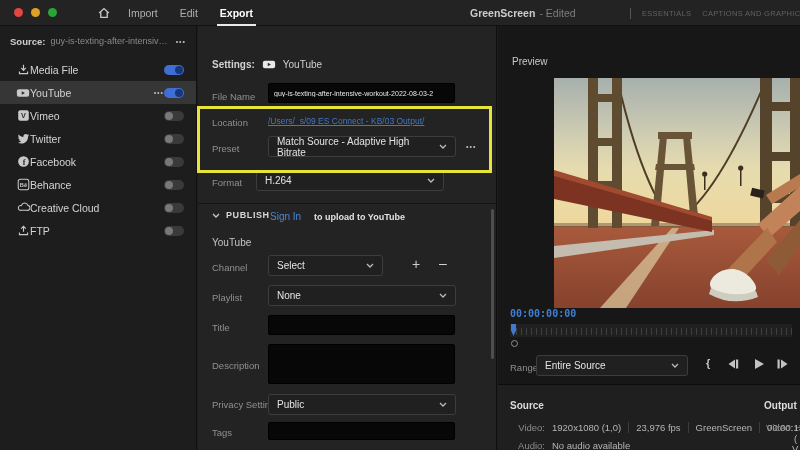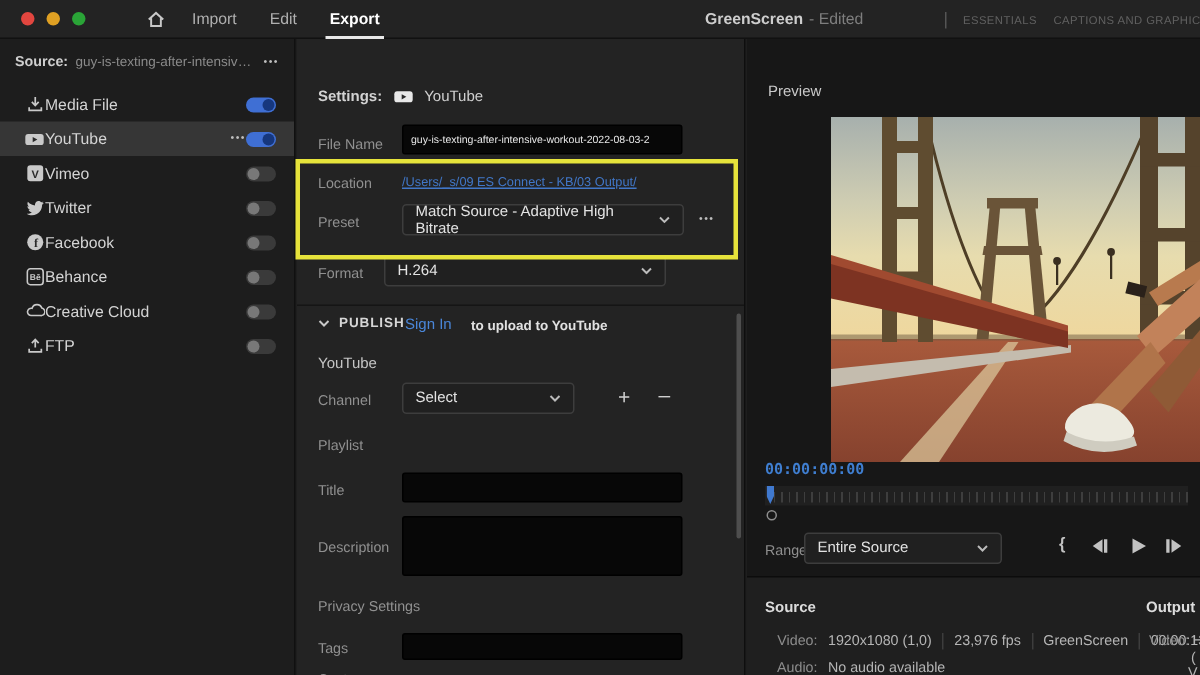--- a/index.html
+++ b/index.html
@@ -294,28 +294,42 @@
       <span>Select</span>
         <span class="dd-sp"></span>
       <svg width="8" height="5" viewBox="0 0 8 5">
           <path d="M1 1 L4 4 L7 1" stroke="#bbb" fill="none" stroke-width="1.3"></path>
         </svg>
     </div>
     <span class="pm-btn" style="left:214px;top:231px">+</span>
     <span class="pm-btn" style="left:241px;top:230px">–</span>
 
     <span class="flabel" style="left:14px;top:266px">Playlist</span>
+    <div class="dropdown" style="left:70px;top:259px;width:188px">
+      <span>None</span>
+        <span class="dd-sp"></span>
+      <svg width="8" height="5" viewBox="0 0 8 5">
+          <path d="M1 1 L4 4 L7 1" stroke="#bbb" fill="none" stroke-width="1.3"></path>
+        </svg>
+    </div>
 
     <span class="flabel" style="left:14px;top:296px">Title</span>
     <input class="tinput" style="left: 70px; top: 289px; width: 187px; height: 20px; font-size: 9px;" value="">
 
     <span class="flabel" style="left:14px;top:334px">Description</span>
     <textarea class="tinput" style="left: 70px; top: 318px; width: 187px; height: 40px; font-size: 9px; resize: none;"></textarea>
 
     <span class="flabel" style="left:14px;top:373px">Privacy Settings</span>
+    <div class="dropdown" style="left:70px;top:368px;width:188px">
+      <span>Public</span>
+        <span class="dd-sp"></span>
+      <svg width="8" height="5" viewBox="0 0 8 5">
+          <path d="M1 1 L4 4 L7 1" stroke="#bbb" fill="none" stroke-width="1.3"></path>
+        </svg>
+    </div>
 
     <span class="flabel" style="left:14px;top:401px">Tags</span>
     <input class="tinput" style="left: 70px; top: 396px; width: 187px; height: 18px; font-size: 9px;" value="">
 
     <span class="flabel" style="left:14px;top:422px;width:48px;line-height:1.3">Custom Thumbnail</span>
 
     <div class="scrollbar"></div>
   </div>
 
   <div class="annotation"></div>
@@ -384,21 +398,21 @@
 
     <span class="timecode">00:00:00:00</span>
 
     <div class="scrubber">
       <div class="ticks"></div>
       <div class="playhead"></div>
     </div>
     <div class="loop"></div>
 
     <span class="range-label">Range</span>
-    <div class="dropdown" style="left:38px;top:329px;width:132px">
+    <div class="dropdown" style="left:38px;top:329px;width:152px">
       <span>Entire Source</span>
         <span class="dd-sp"></span>
       <svg width="8" height="5" viewBox="0 0 8 5">
           <path d="M1 1 L4 4 L7 1" stroke="#bbb" fill="none" stroke-width="1.3"></path>
         </svg>
     </div>
 
     <span class="transport brace" style="position:absolute;left:208px;top:331px">{</span>
     <span class="transport" style="position:absolute;left:229px;top:332px">
       <svg width="13" height="12" viewBox="0 0 13 12" fill="currentColor">

